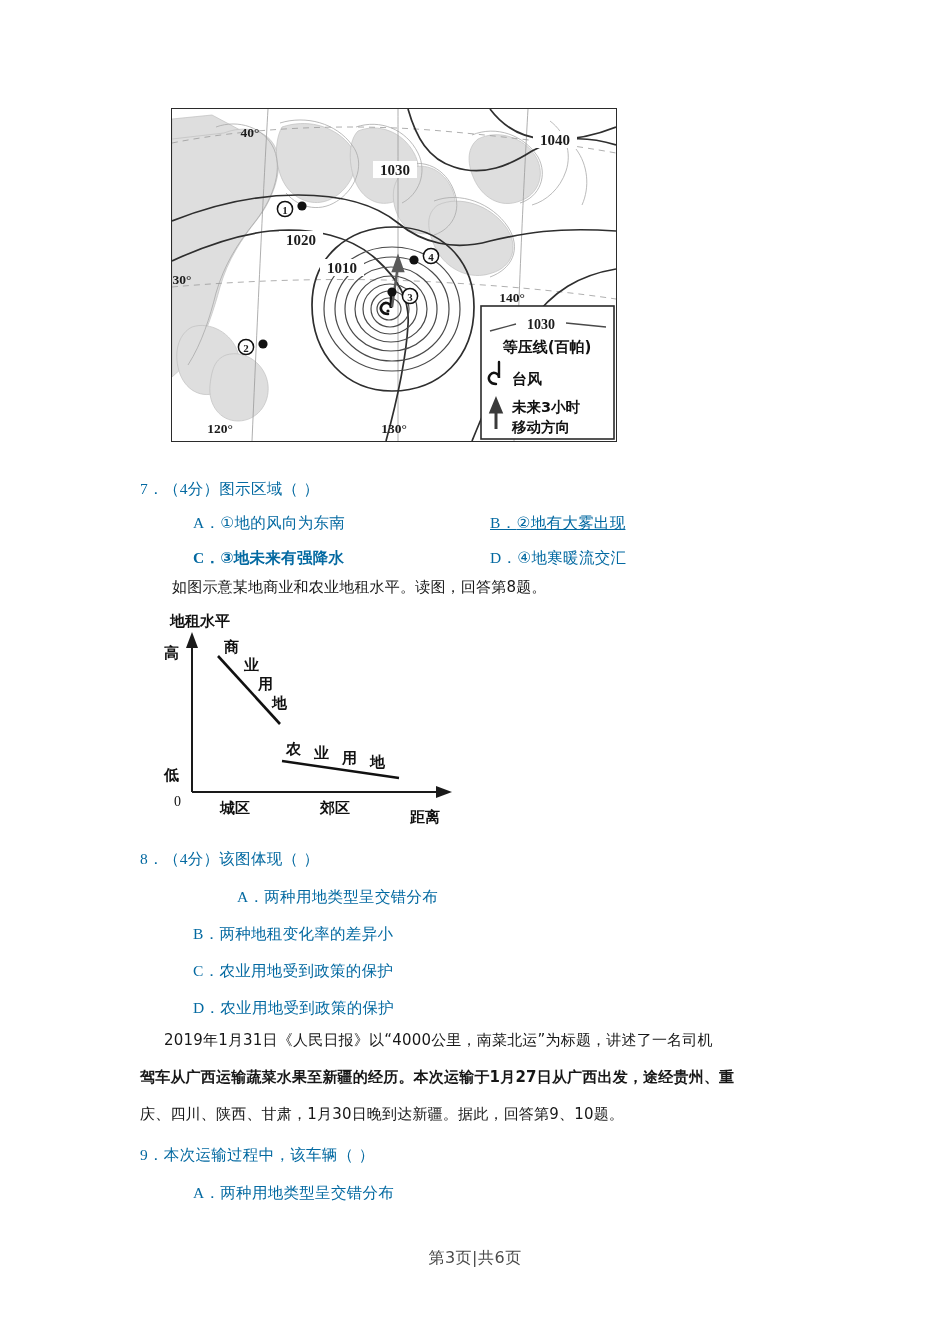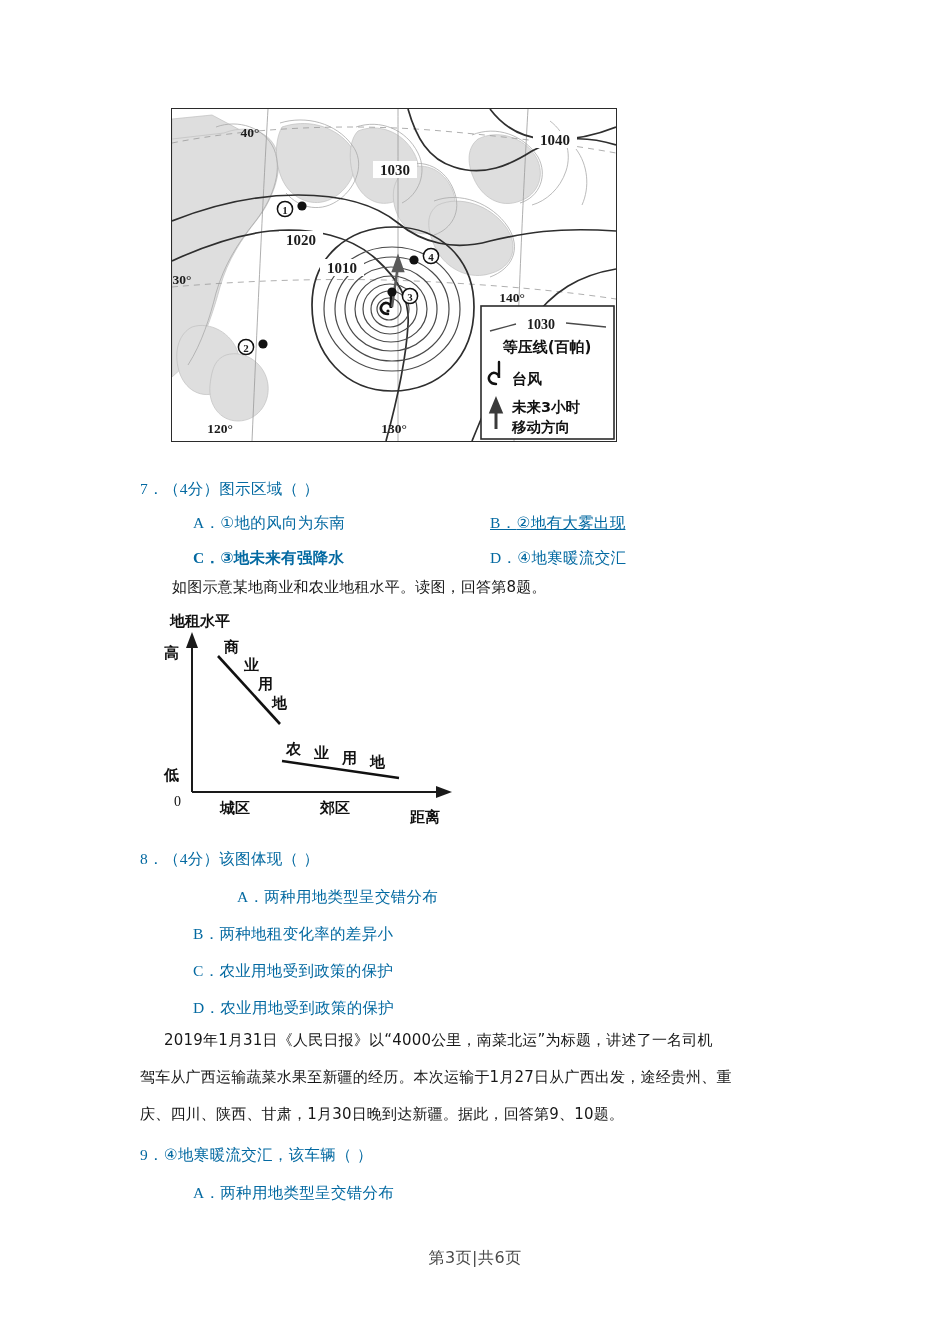--- a/index.html
+++ b/index.html
@@ -334,25 +334,25 @@
   <span class="opt-letter">B．</span><span>两种地租变化率的差异小</span>
 </div>
 <div class="qline" style="left:193px; top:959px;">
   <span class="opt-letter">C．</span><span>农业用地受到政策的保护</span>
 </div>
 <div class="qline" style="left:193px; top:996px;">
   <span class="opt-letter">D．</span><span>农业用地受到政策的保护</span>
 </div>
 
 <div class="para" style="left:164px; top:1031px;">2019年1月31日《人民日报》以“4000公里，南菜北运”为标题，讲述了一名司机</div>
-<div class="para" style="left:140px; top:1068px;">驾车从广西运输蔬菜水果至新疆的经历。本次运输于1月27日从广西出发，途经贵州、重</div>
+<div class="para" style="left:140px; top:1068px;font-weight:bold;">驾车从广西运输蔬菜水果至新疆的经历。本次运输于1月27日从广西出发，途经贵州、重</div>
 <div class="para" style="left:140px; top:1105px;">庆、四川、陕西、甘肃，1月30日晚到达新疆。据此，回答第9、10题。</div>
 
 <div class="qline" style="left:140px; top:1143px;">
-  <span class="qnum">9．</span><span>④地寒暖流交汇，该车辆（      ）</span>
+  <span class="qnum">9．</span><span>本次运输过程中，该车辆（      ）</span>
 </div>
 <div class="qline" style="left:193px; top:1181px;">
   <span class="opt-letter">A．</span><span>两种用地类型呈交错分布</span>
 </div>
 
 <div id="footer">
   <span>第3页|共6页</span>
 </div>
 
 </body></html>

